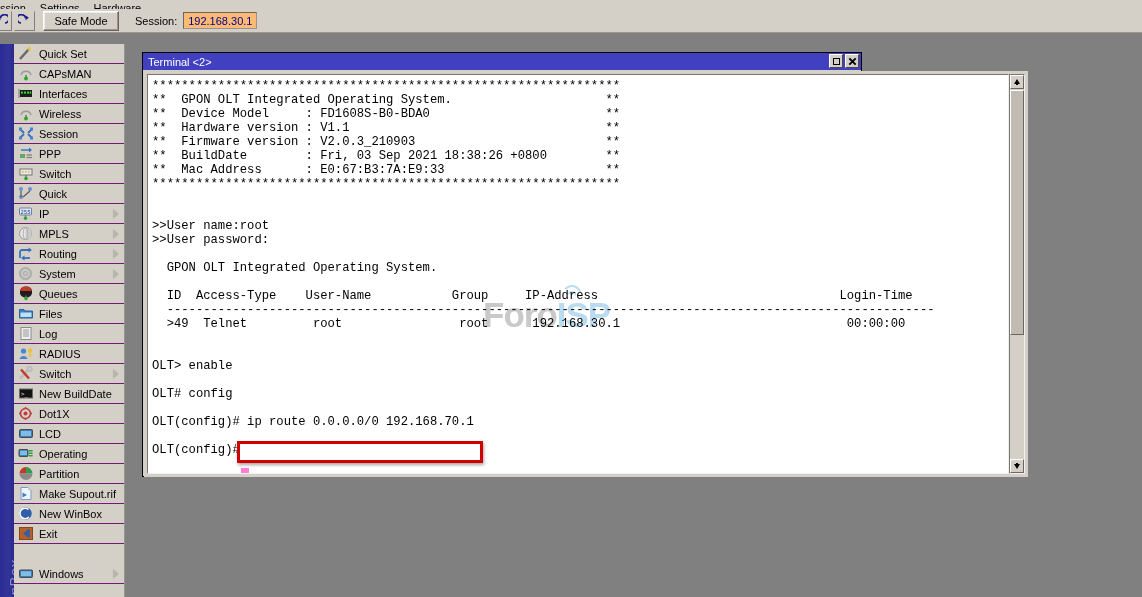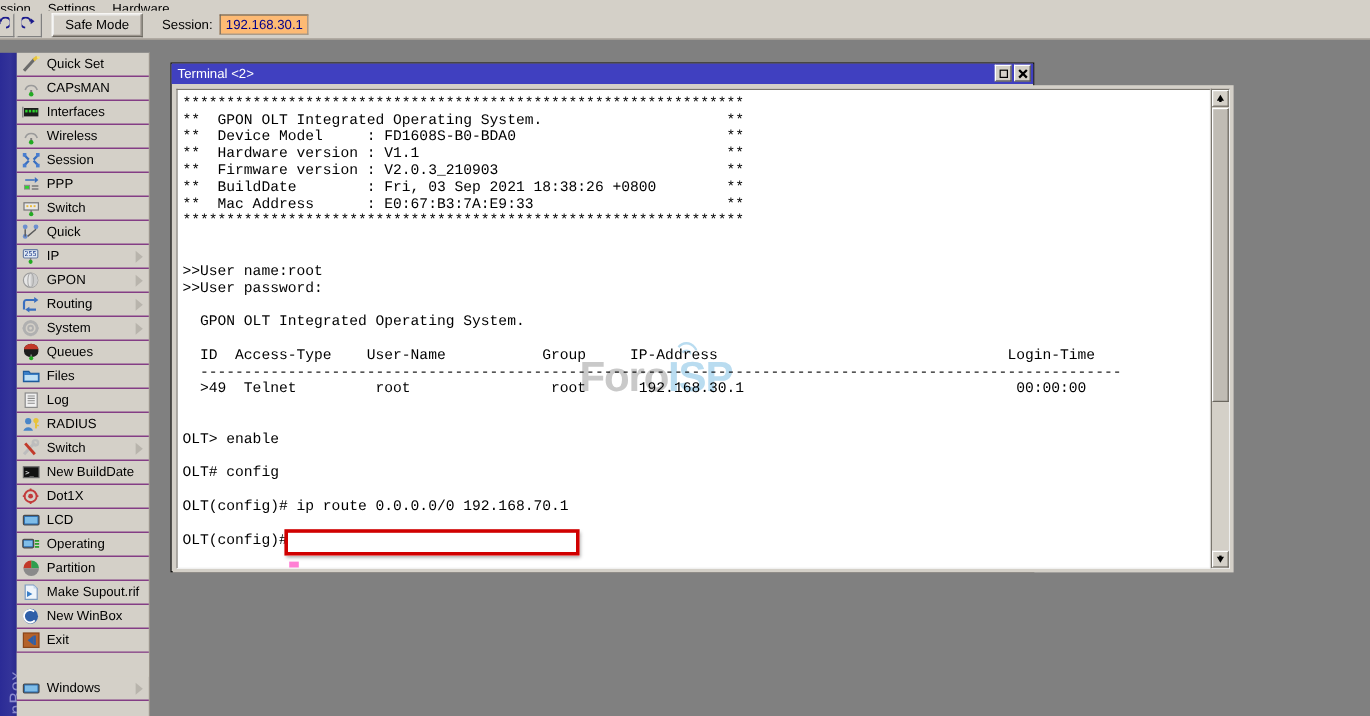--- a/index.html
+++ b/index.html
@@ -429,21 +429,21 @@
         <span class="arrow"></span>
       </div>
       <div class="srow">
         <span class="sicon">
           <svg width="16" height="15" viewBox="0 0 16 15">
             <circle cx="7.5" cy="7.5" r="6" fill="#e6e6e6" stroke="#9a9a9a" stroke-width="1"></circle>
             <path d="M7.5 1.5 A6 6 0 0 1 7.5 13.5 Z" fill="#cdcdcd"></path>
             <ellipse cx="7.5" cy="7.5" rx="2.3" ry="6" fill="none" stroke="#a8a8a8" stroke-width="0.9"></ellipse>
           </svg>
         </span>
-        <span class="slabel">GPON</span>
+        <span class="slabel">MPLS</span>
         <span class="arrow"></span>
       </div>
       <div class="srow">
         <span class="sicon">
           <svg width="16" height="15" viewBox="0 0 16 15">
             <path d="M2 12 L2 6 A2 2 0 0 1 4 4 L11 4" stroke="#3a6fbf" stroke-width="1.8" fill="none"></path>
             <polygon points="10.5,1.6 14,4 10.5,6.4" fill="#3a6fbf"></polygon>
             <path d="M12 12 L6 12" stroke="#3a6fbf" stroke-width="1.8" fill="none"></path>
             <polygon points="6.5,9.6 3,12 6.5,14.4" fill="#3a6fbf"></polygon>
           </svg>

